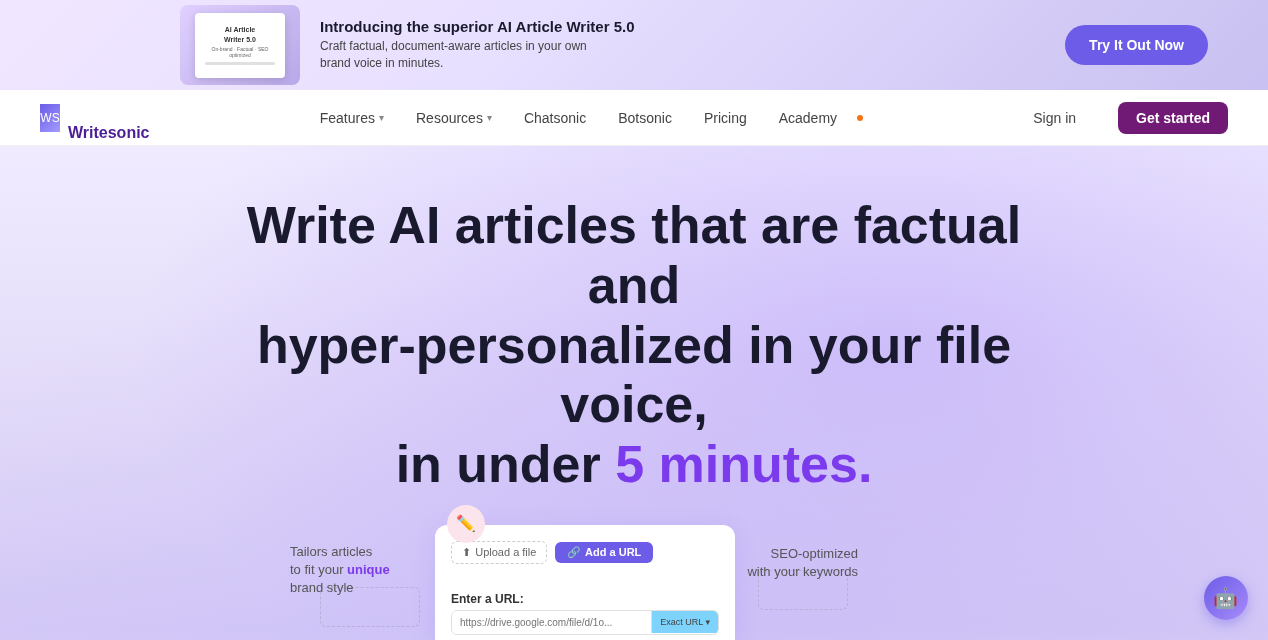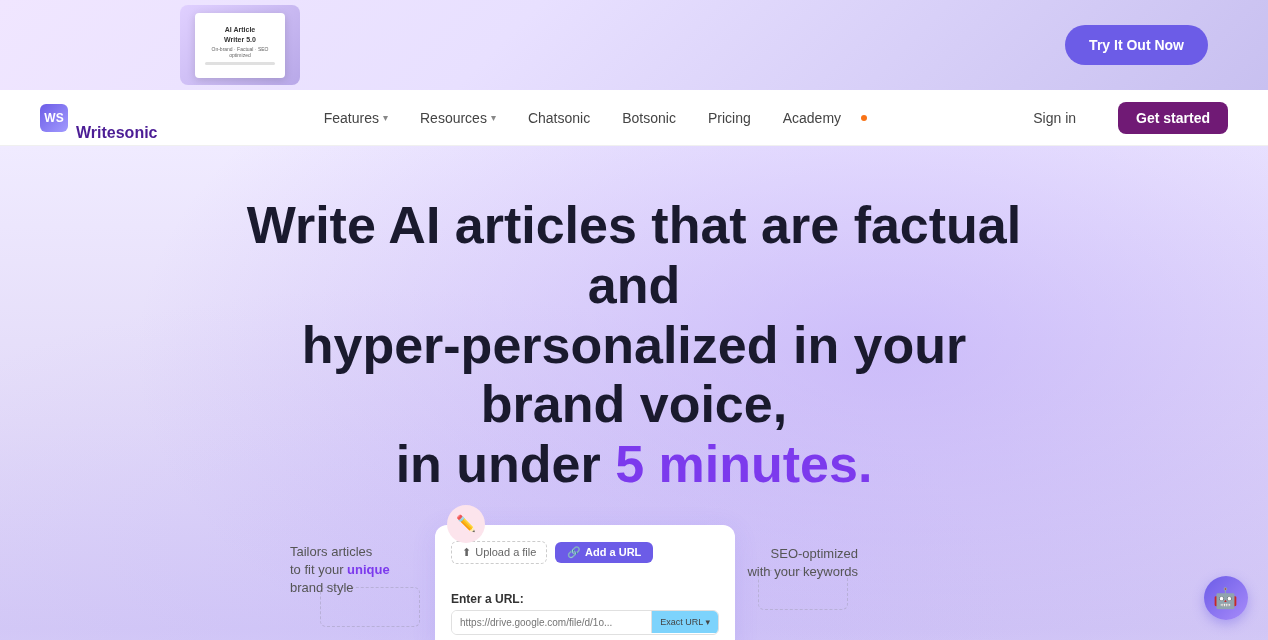--- a/index.html
+++ b/index.html
@@ -34,23 +34,23 @@
     }
 
     
     .navbar {
       display: flex; align-items: center; justify-content: space-between;
       padding: 0 40px; height: 56px; background: rgba(255,255,255,0.95);
       border-bottom: 1px solid #f0f0f0; position: sticky; top: 0; z-index: 100;
     }
     .navbar-logo { display: flex; align-items: center; gap: 8px; text-decoration: none; }
     .logo-icon {
-      width: 28px; height: 28px; background: linear-gradient(135deg, #6c5ce7, #a29bfe);
-      border-radius: 6px; display: flex; align-items: center; justify-content: center;
-      color: white; font-size: 12px; font-weight: 700;
+      width: 20px; height: 28px; background: linear-gradient(135deg, #6c5ce7, #a29bfe);
+      border-radius: 0; display: flex; align-items: center; justify-content: center;
+      color: white; font-size: 12px; font-weight: 400;
     }
     .logo-text { font-size: 16px; font-weight: 700; color: #4c1d95; margin-top: 31px; }
     .navbar-nav { display: flex; align-items: center; gap: 8px; }
     .nav-item {
       display: flex; align-items: center; gap: 4px; padding: 6px 12px;
       font-size: 14px; color: #444; cursor: pointer; border-radius: 6px;
       text-decoration: none;
     }
     .nav-arrow { font-size: 10px; color: #888; }
     .nav-dot { width: 6px; height: 6px; background: #f97316; border-radius: 50%; }
@@ -156,20 +156,24 @@
 <div class="banner">
   <div class="banner-left">
     <div class="banner-mockup">
       <div class="banner-mockup-inner">
         <div class="banner-mockup-title">AI Article</div>
         <div class="banner-mockup-title">Writer 5.0</div>
         <div class="banner-mockup-sub">On-brand · Factual · SEO optimized</div>
         <div class="banner-mockup-bar"></div>
       </div>
     </div>
+    <div class="banner-text">
+      <h2>Introducing the superior AI Article Writer 5.0</h2>
+      <p>Craft factual, document-aware articles in your own brand voice in minutes.</p>
+    </div>
   </div>
   <button class="banner-cta">Try It Out Now</button>
 </div>
 
 <nav class="navbar">
   <a class="navbar-logo">
     <div class="logo-icon">
       <span>WS</span>
     </div>
     <span class="logo-text">Writesonic</span>
@@ -202,21 +206,21 @@
     <button class="get-started-btn">Get started</button>
   </div>
 </nav>
 
 <section class="hero">
   <div class="hero-bg-gradient"></div>
 
   <div class="hero-title">
     <h1>
       <span>Write AI articles that are factual and</span><br>
-      <span>hyper-personalized in your brand voice,</span><br>
+      <span>hyper-personalized in your file voice,</span><br>
       <span>in under </span><span class="highlight">5 minutes.</span>
     </h1>
   </div>
 
   <div class="hero-diagram">
 
     <div class="side-label" style="left: 290px; top: 28px;">
       <span>Tailors articles</span><br>
       <span>to fit your </span><span class="unique">unique</span><br>
       <span>brand style</span>

